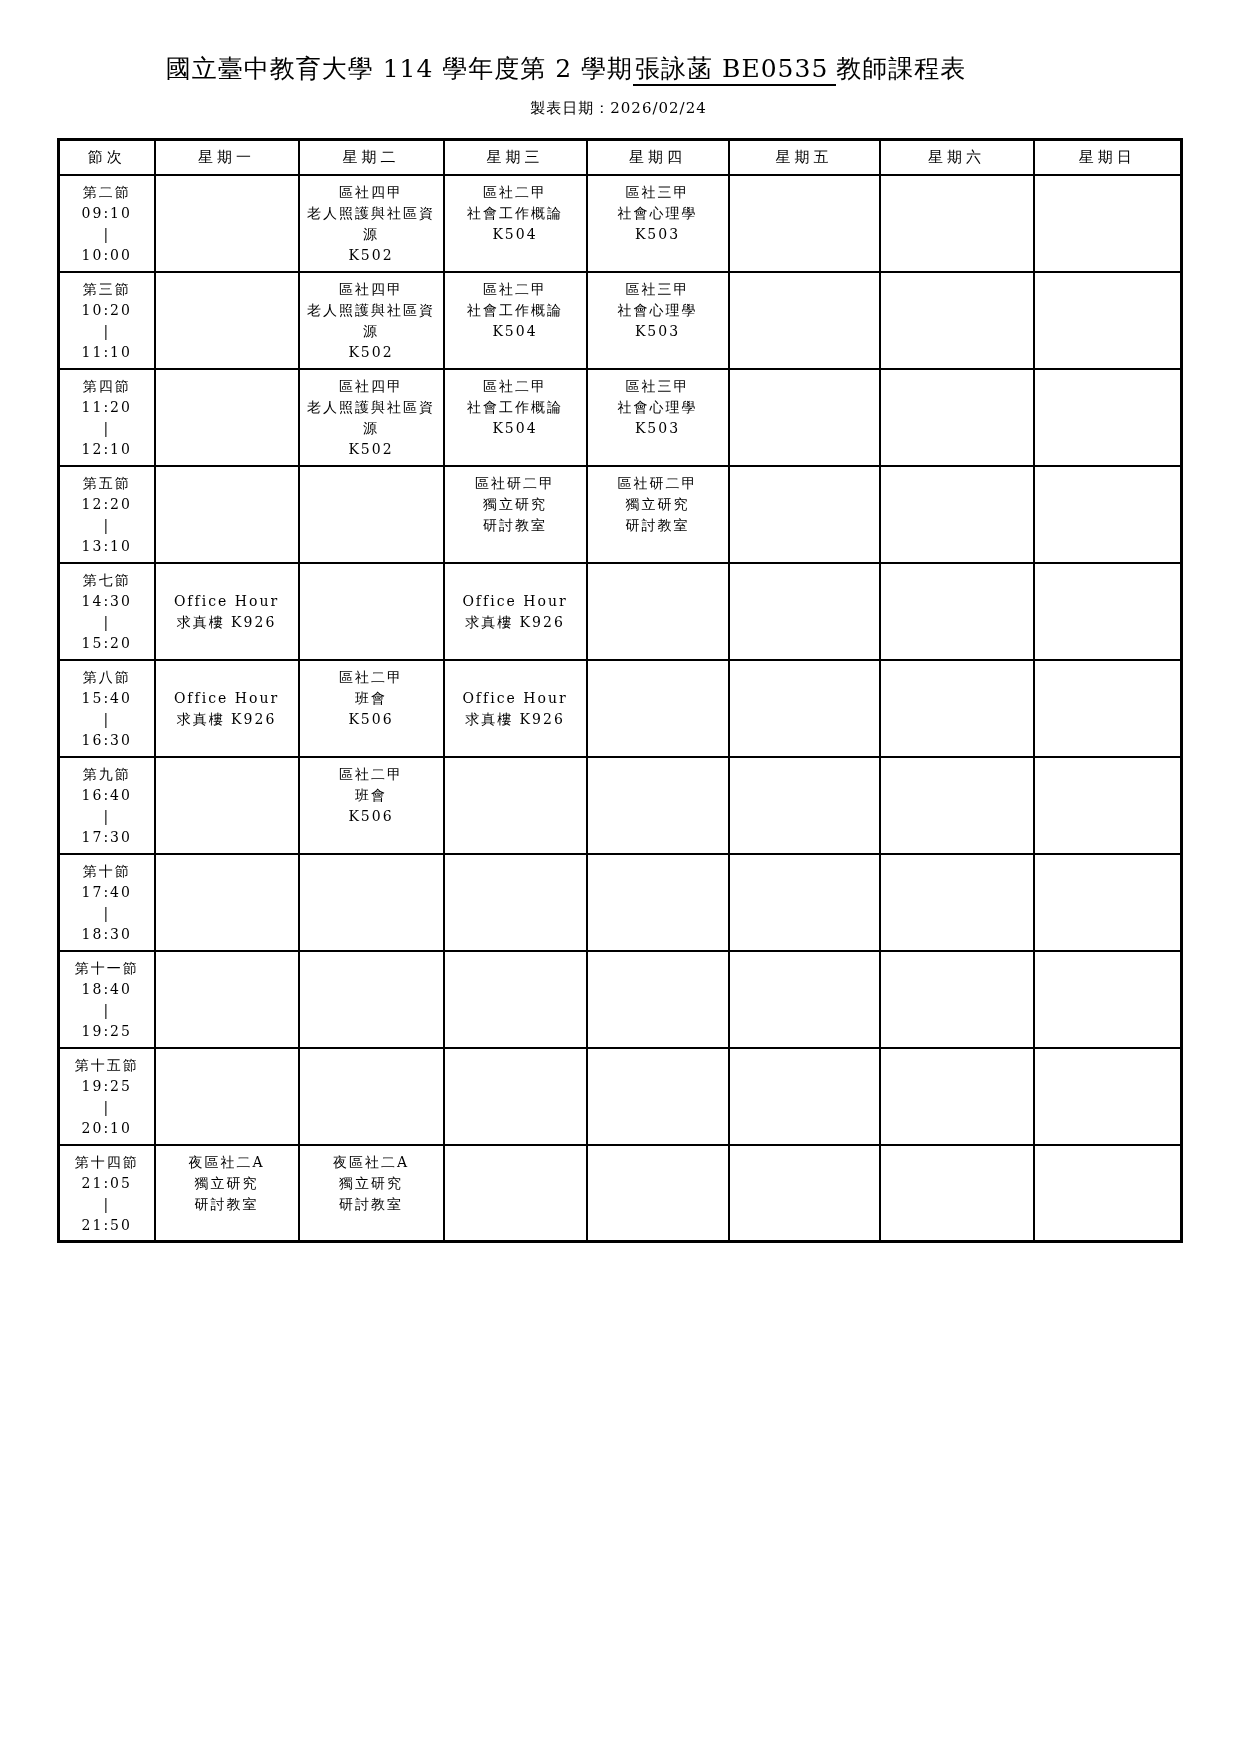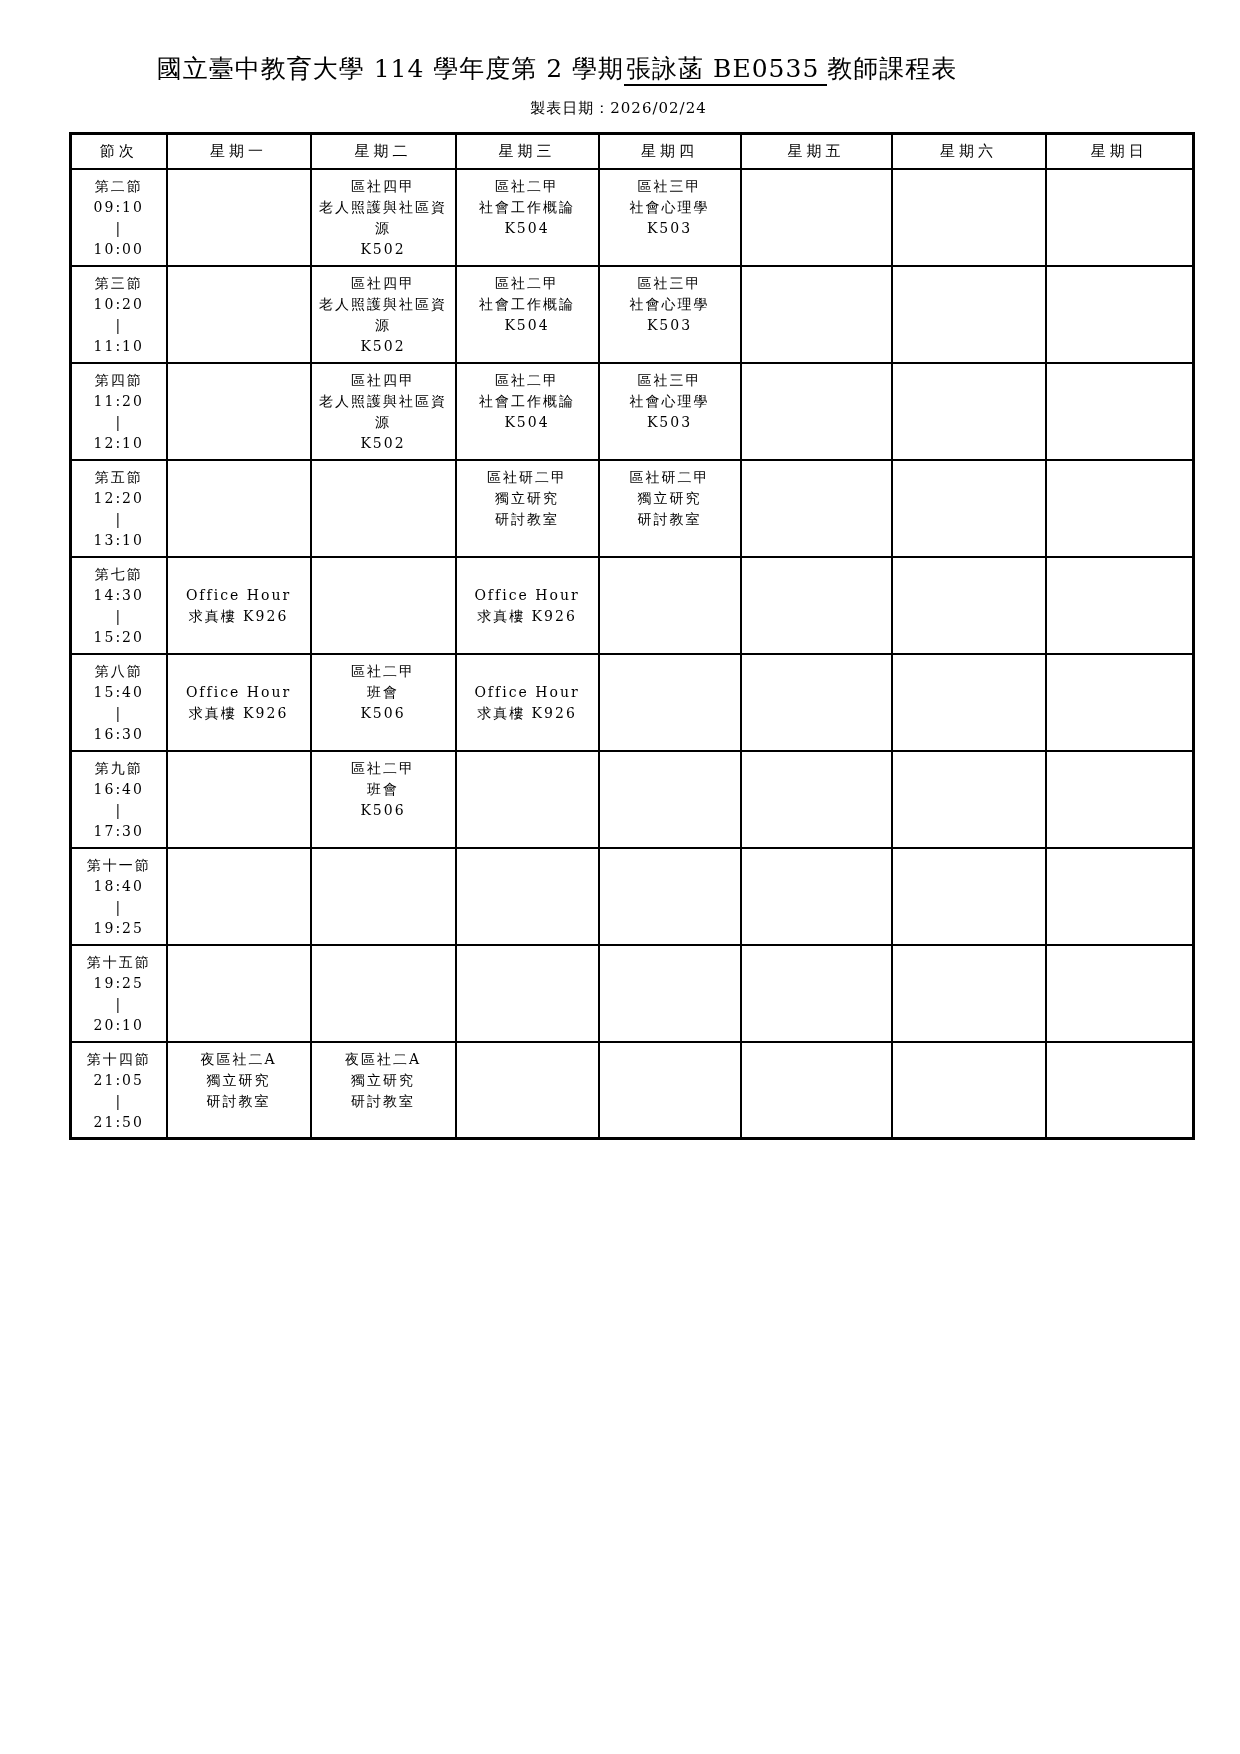--- a/index.html
+++ b/index.html
@@ -12,21 +12,21 @@
   .page {
     position: relative;
     width: 1240px;
     height: 1754px;
     background: #ffffff;
     overflow: hidden;
   }
   .doc-title {
     position: absolute;
     top: 52px;
-    left: 7px;
+    left: 16px;
     width: 1100px;
     text-align: center;
     font-size: 25px;
     letter-spacing: 1px;
     white-space: nowrap;
   }
   .doc-title .underlined {
     border-bottom: 2px solid #000;
     padding: 0 8px 1px 2px;
   }
@@ -34,27 +34,26 @@
     position: absolute;
     top: 99px;
     left: 57px;
     width: 1123px;
     text-align: center;
     font-size: 15px;
     letter-spacing: 1px;
   }
   table.timetable {
     position: absolute;
-    top: 132px;
+    top: 138px;
     left: 57px;
     width: 1123px;
     border-collapse: collapse;
     table-layout: fixed;
     border: 3px solid #000;
-    margin-left: 12px;
   }
   .timetable th, .timetable td {
     border: 2px solid #000;
     text-align: center;
     background: #ffffff;
   }
   .timetable thead th {
     height: 35px;
     font-size: 15px;
     font-weight: normal;
@@ -279,20 +278,35 @@
             <div>K506</div>
           </td>
           <td class="day-cell"></td>
           <td class="day-cell"></td>
           <td class="day-cell"></td>
           <td class="day-cell"></td>
           <td class="day-cell"></td>
         </tr>
         <tr>
           <td class="period-cell">
+            <div>第十節</div>
+            <div>17:40</div>
+            <div>|</div>
+            <div>18:30</div>
+          </td>
+          <td class="day-cell"></td>
+          <td class="day-cell"></td>
+          <td class="day-cell"></td>
+          <td class="day-cell"></td>
+          <td class="day-cell"></td>
+          <td class="day-cell"></td>
+          <td class="day-cell"></td>
+        </tr>
+        <tr>
+          <td class="period-cell">
             <div>第十一節</div>
             <div>18:40</div>
             <div>|</div>
             <div>19:25</div>
           </td>
           <td class="day-cell"></td>
           <td class="day-cell"></td>
           <td class="day-cell"></td>
           <td class="day-cell"></td>
           <td class="day-cell"></td>

